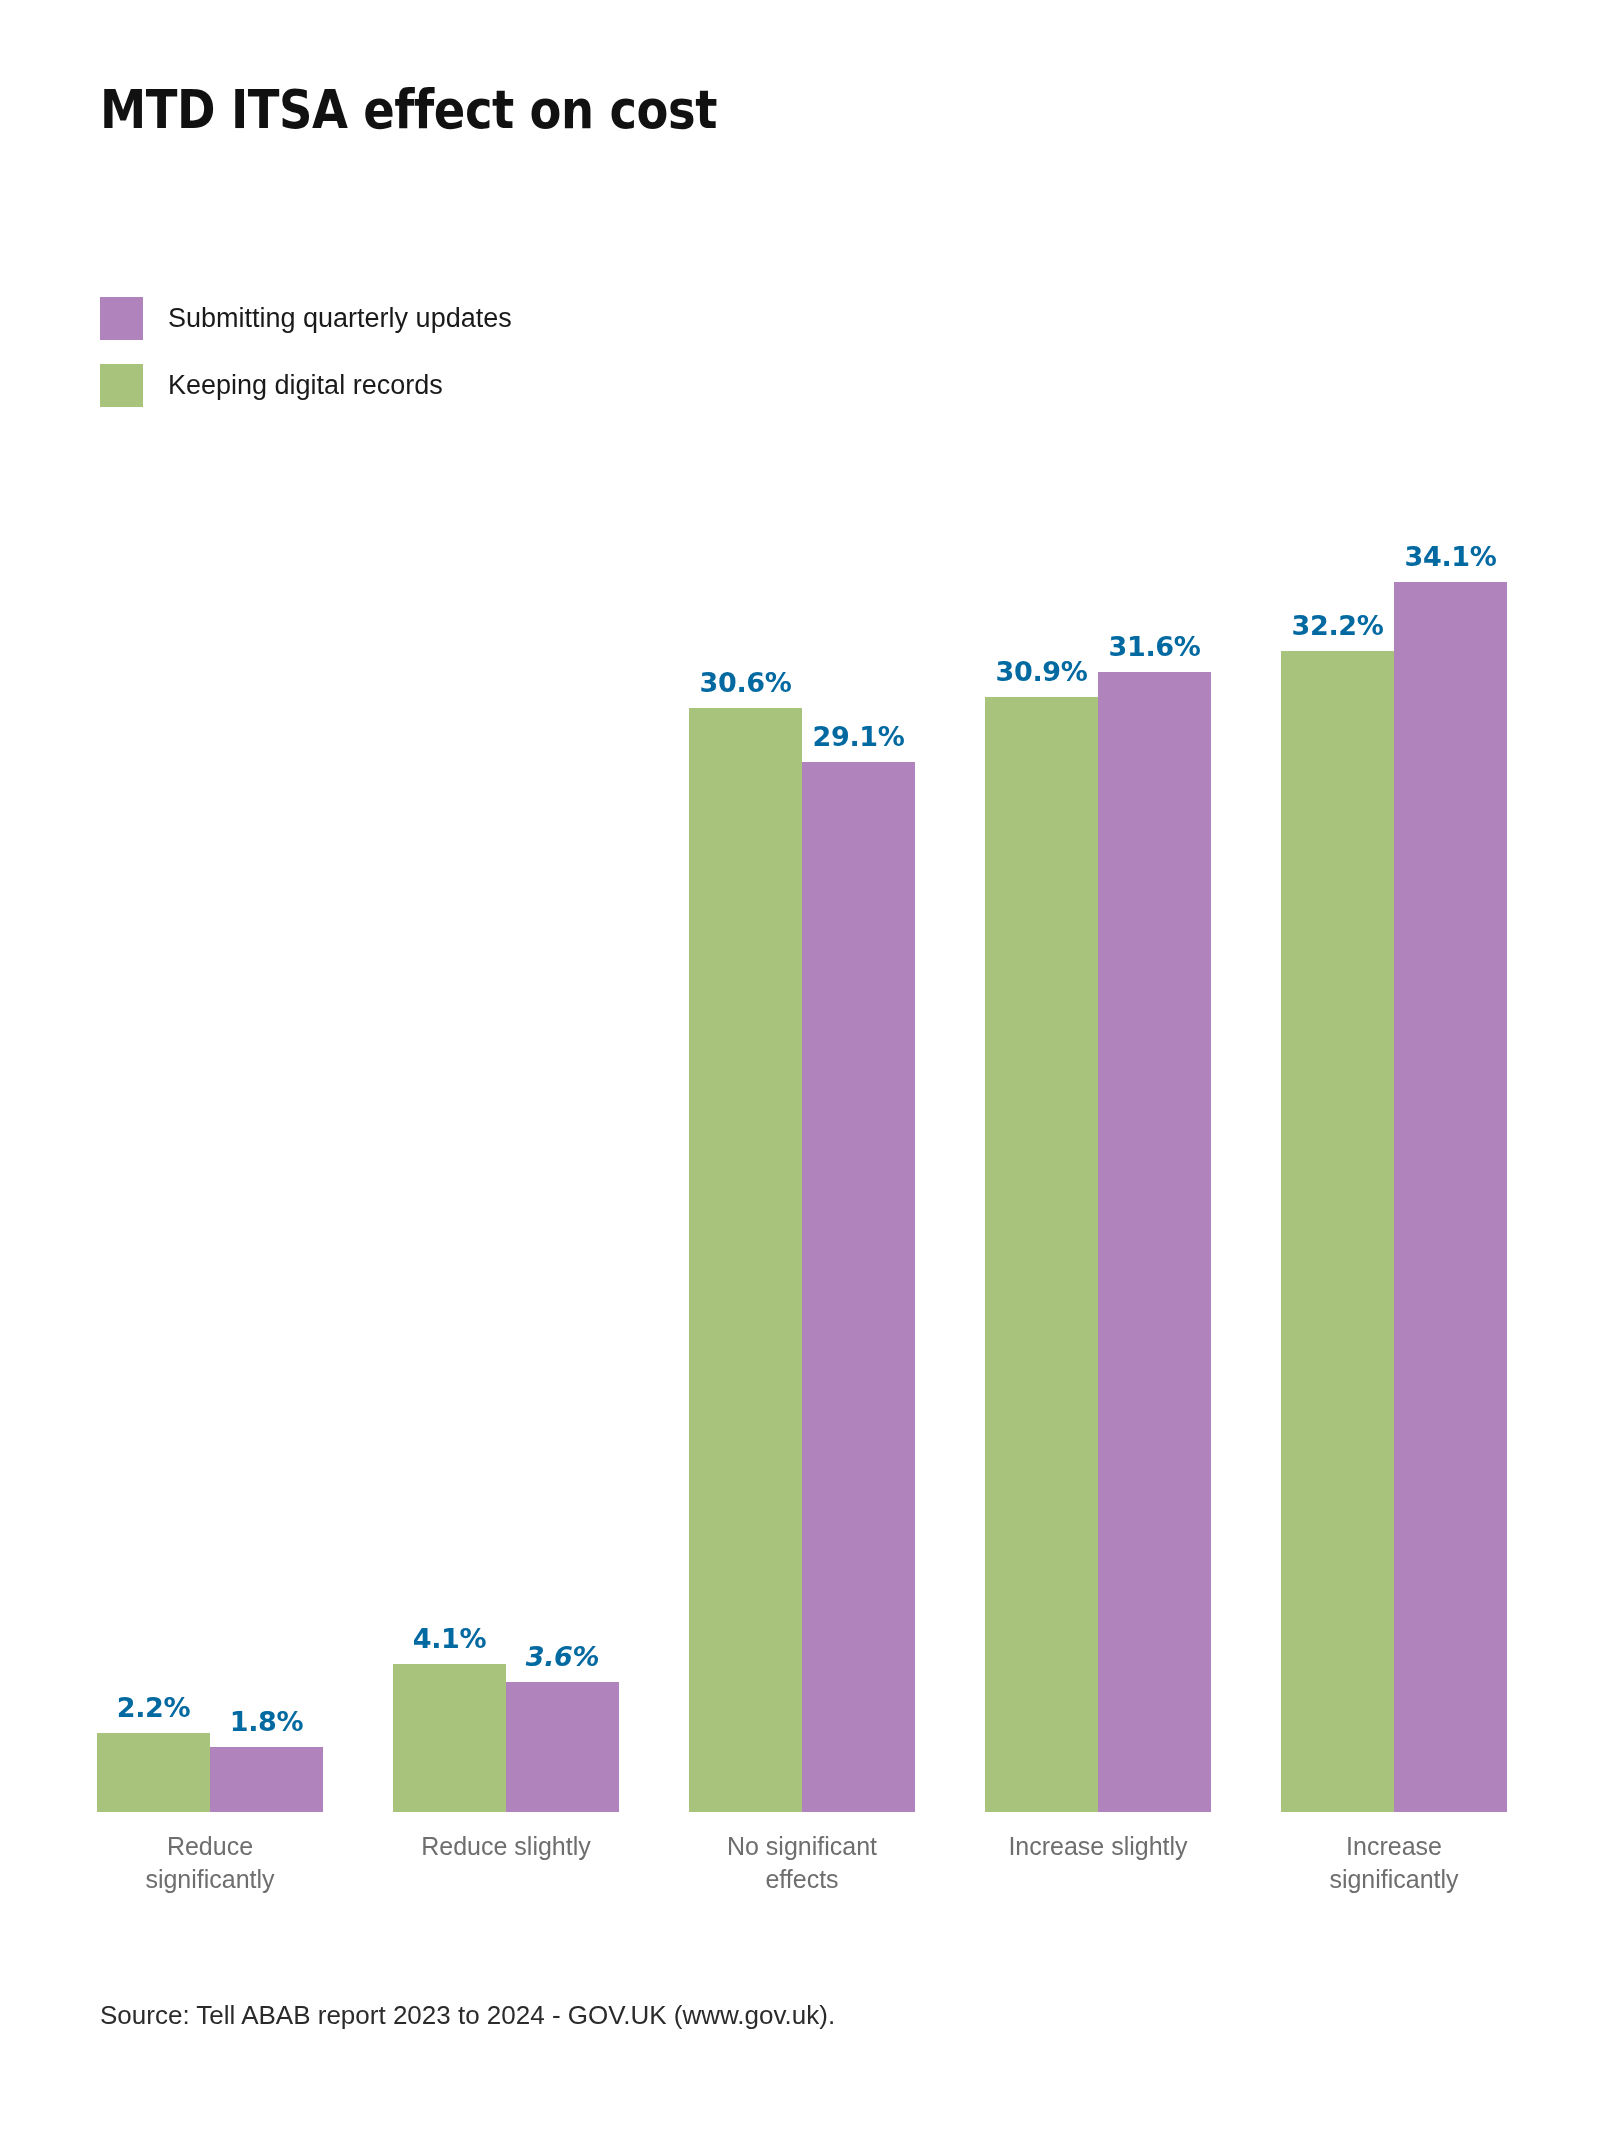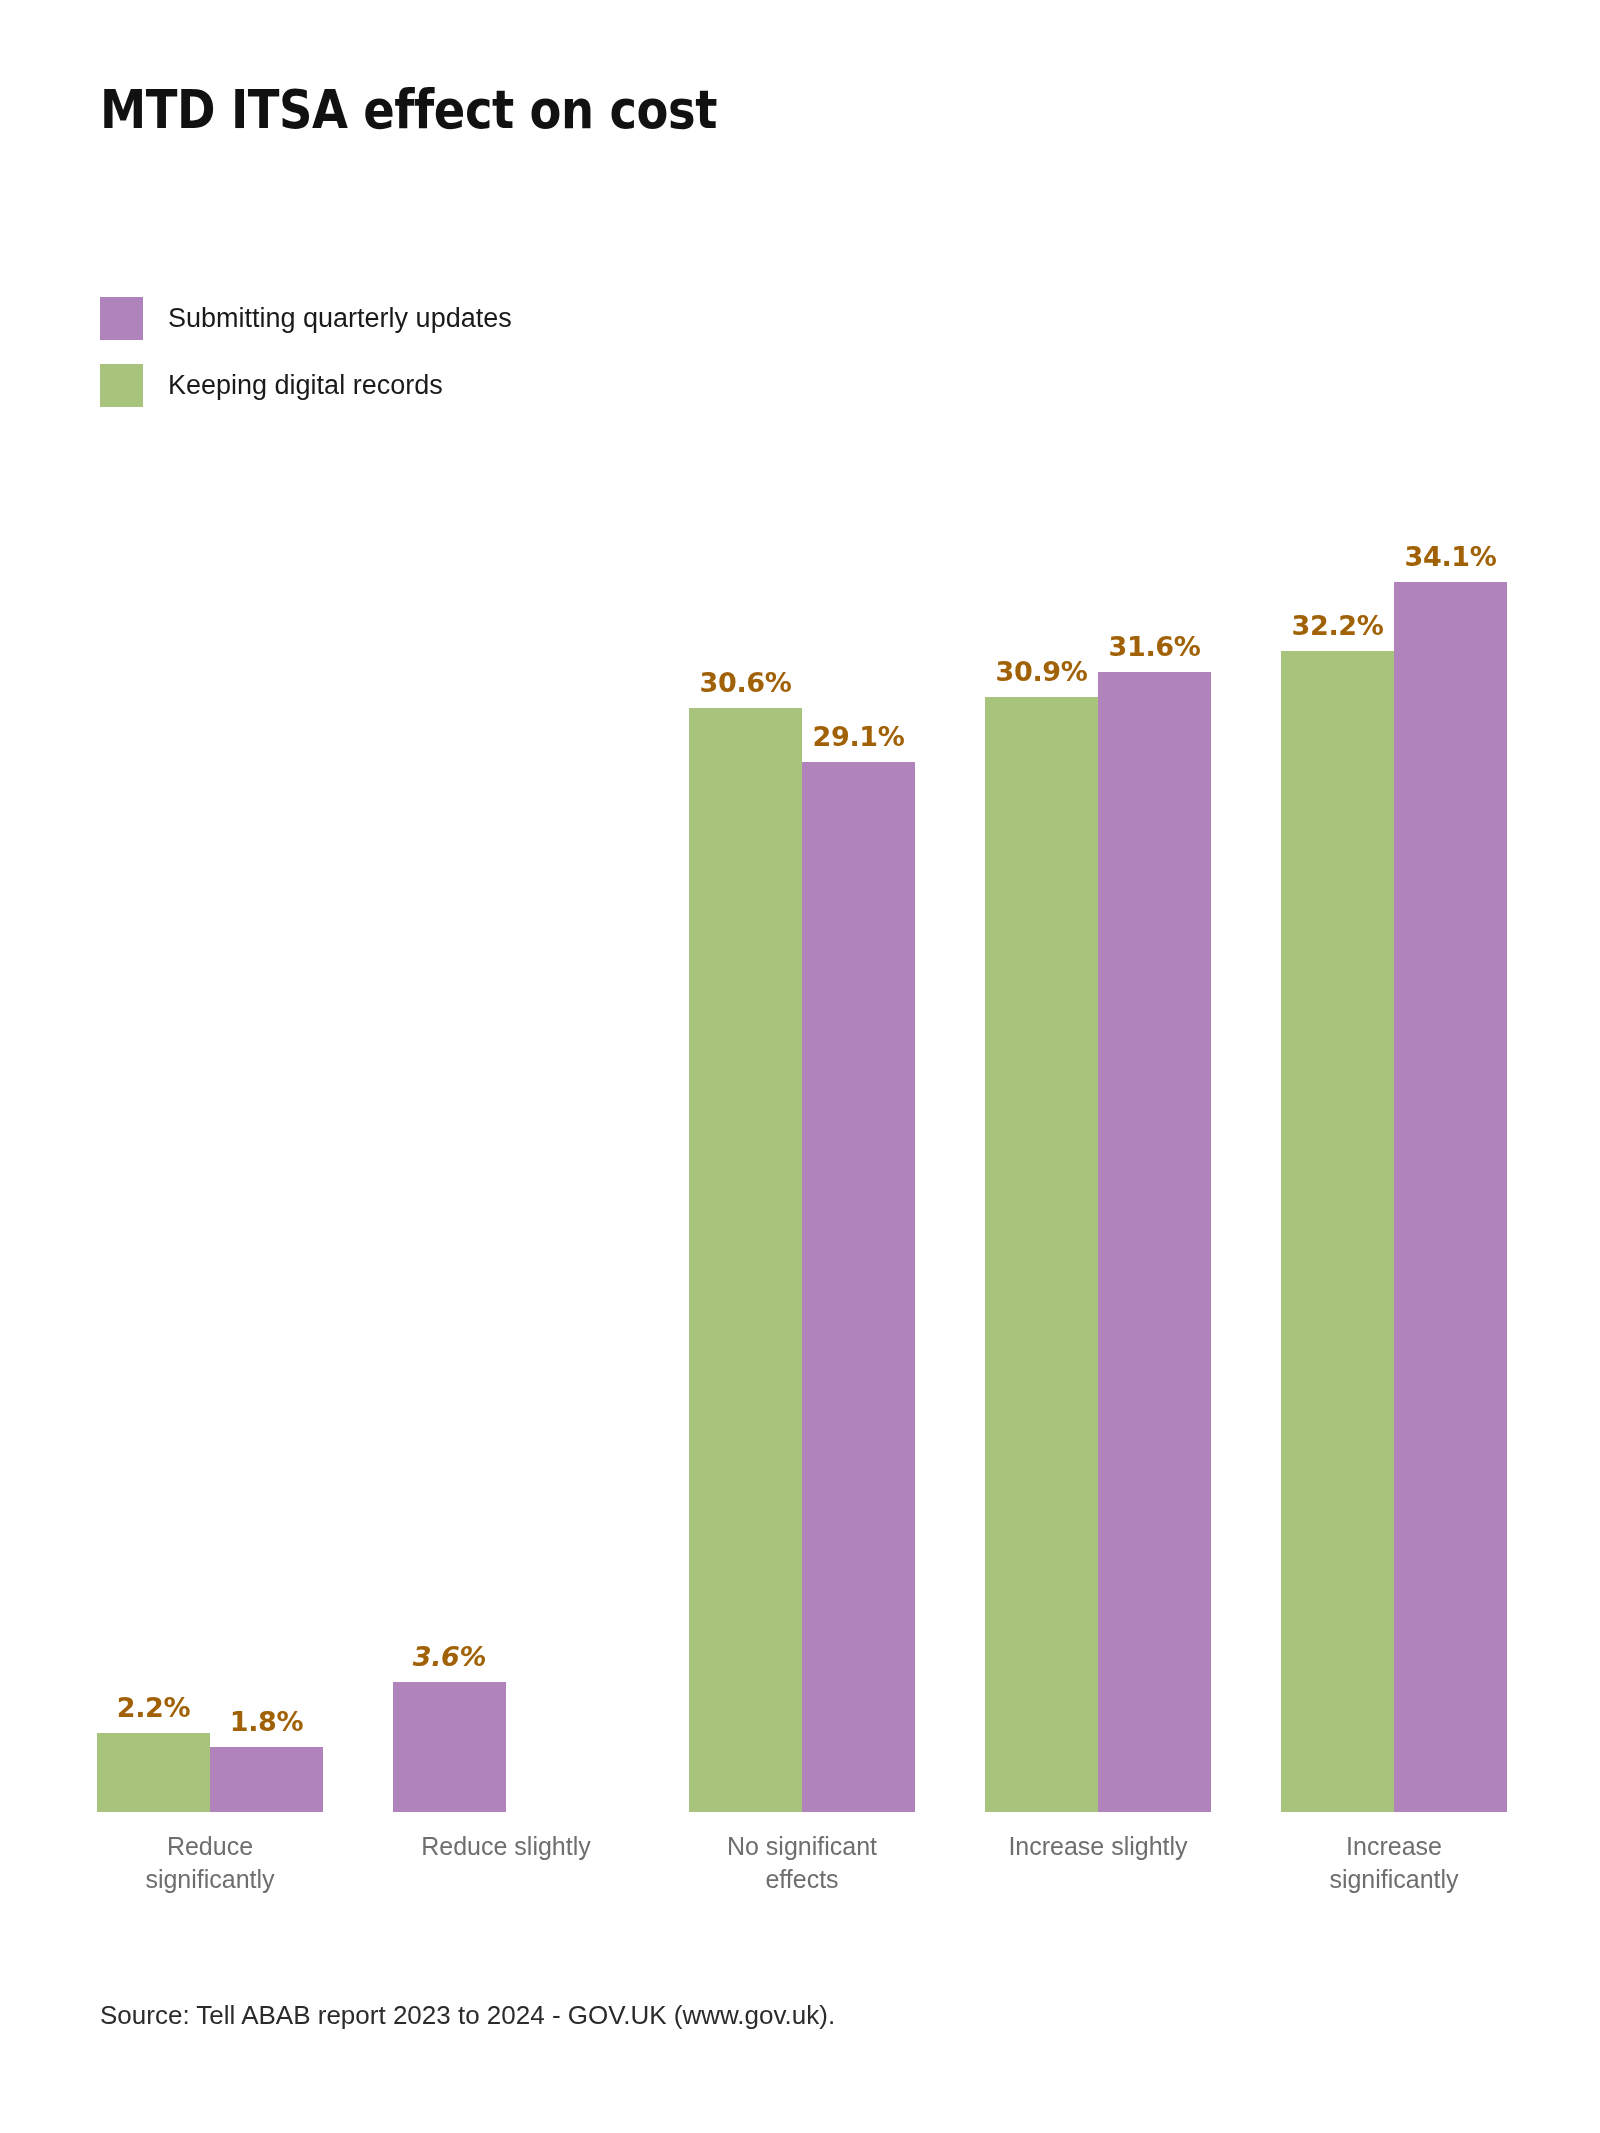--- a/index.html
+++ b/index.html
@@ -87,21 +87,21 @@
   .bar {
     width: 113px;
     display: block;
   }
   .bar-value {
     position: absolute;
     left: 50%;
     transform: translateX(-50%);
     font-size: 27px;
     font-weight: 700;
-    color: #a16207;
+    color: #0369a1;
     font-family: "DejaVu Sans", sans-serif;
     white-space: nowrap;
     letter-spacing: -0.3px;
   }
   .cat-label {
     position: absolute;
     top: 1318px;
     left: 50%;
     transform: translateX(-50%);
     width: 260px;
@@ -152,20 +152,24 @@
         </div>
       </div>
       <div class="cat-label">
         <div>Reduce</div>
         <div>significantly</div>
       </div>
     </div>
     <div class="group" style="left: 393px;">
       <div class="bars">
         <div class="bar-wrap">
+          <div class="bar" title="Keeping digital records: 4.1%" style="height: 147.887px; background: rgb(168, 196, 124);"></div>
+          <div class="bar-value" style="bottom: 157.887px;">4.1%</div>
+        </div>
+        <div class="bar-wrap">
           <div class="bar" title="Submitting quarterly updates: 3.6%" style="height: 129.852px; background: rgb(176, 131, 189);"></div>
           <div class="bar-value" style="bottom: 139.852px; font-style: italic;">3.6%</div>
         </div>
       </div>
       <div class="cat-label">
         <div>Reduce slightly</div>
       </div>
     </div>
     <div class="group" style="left: 689px;">
       <div class="bars">

